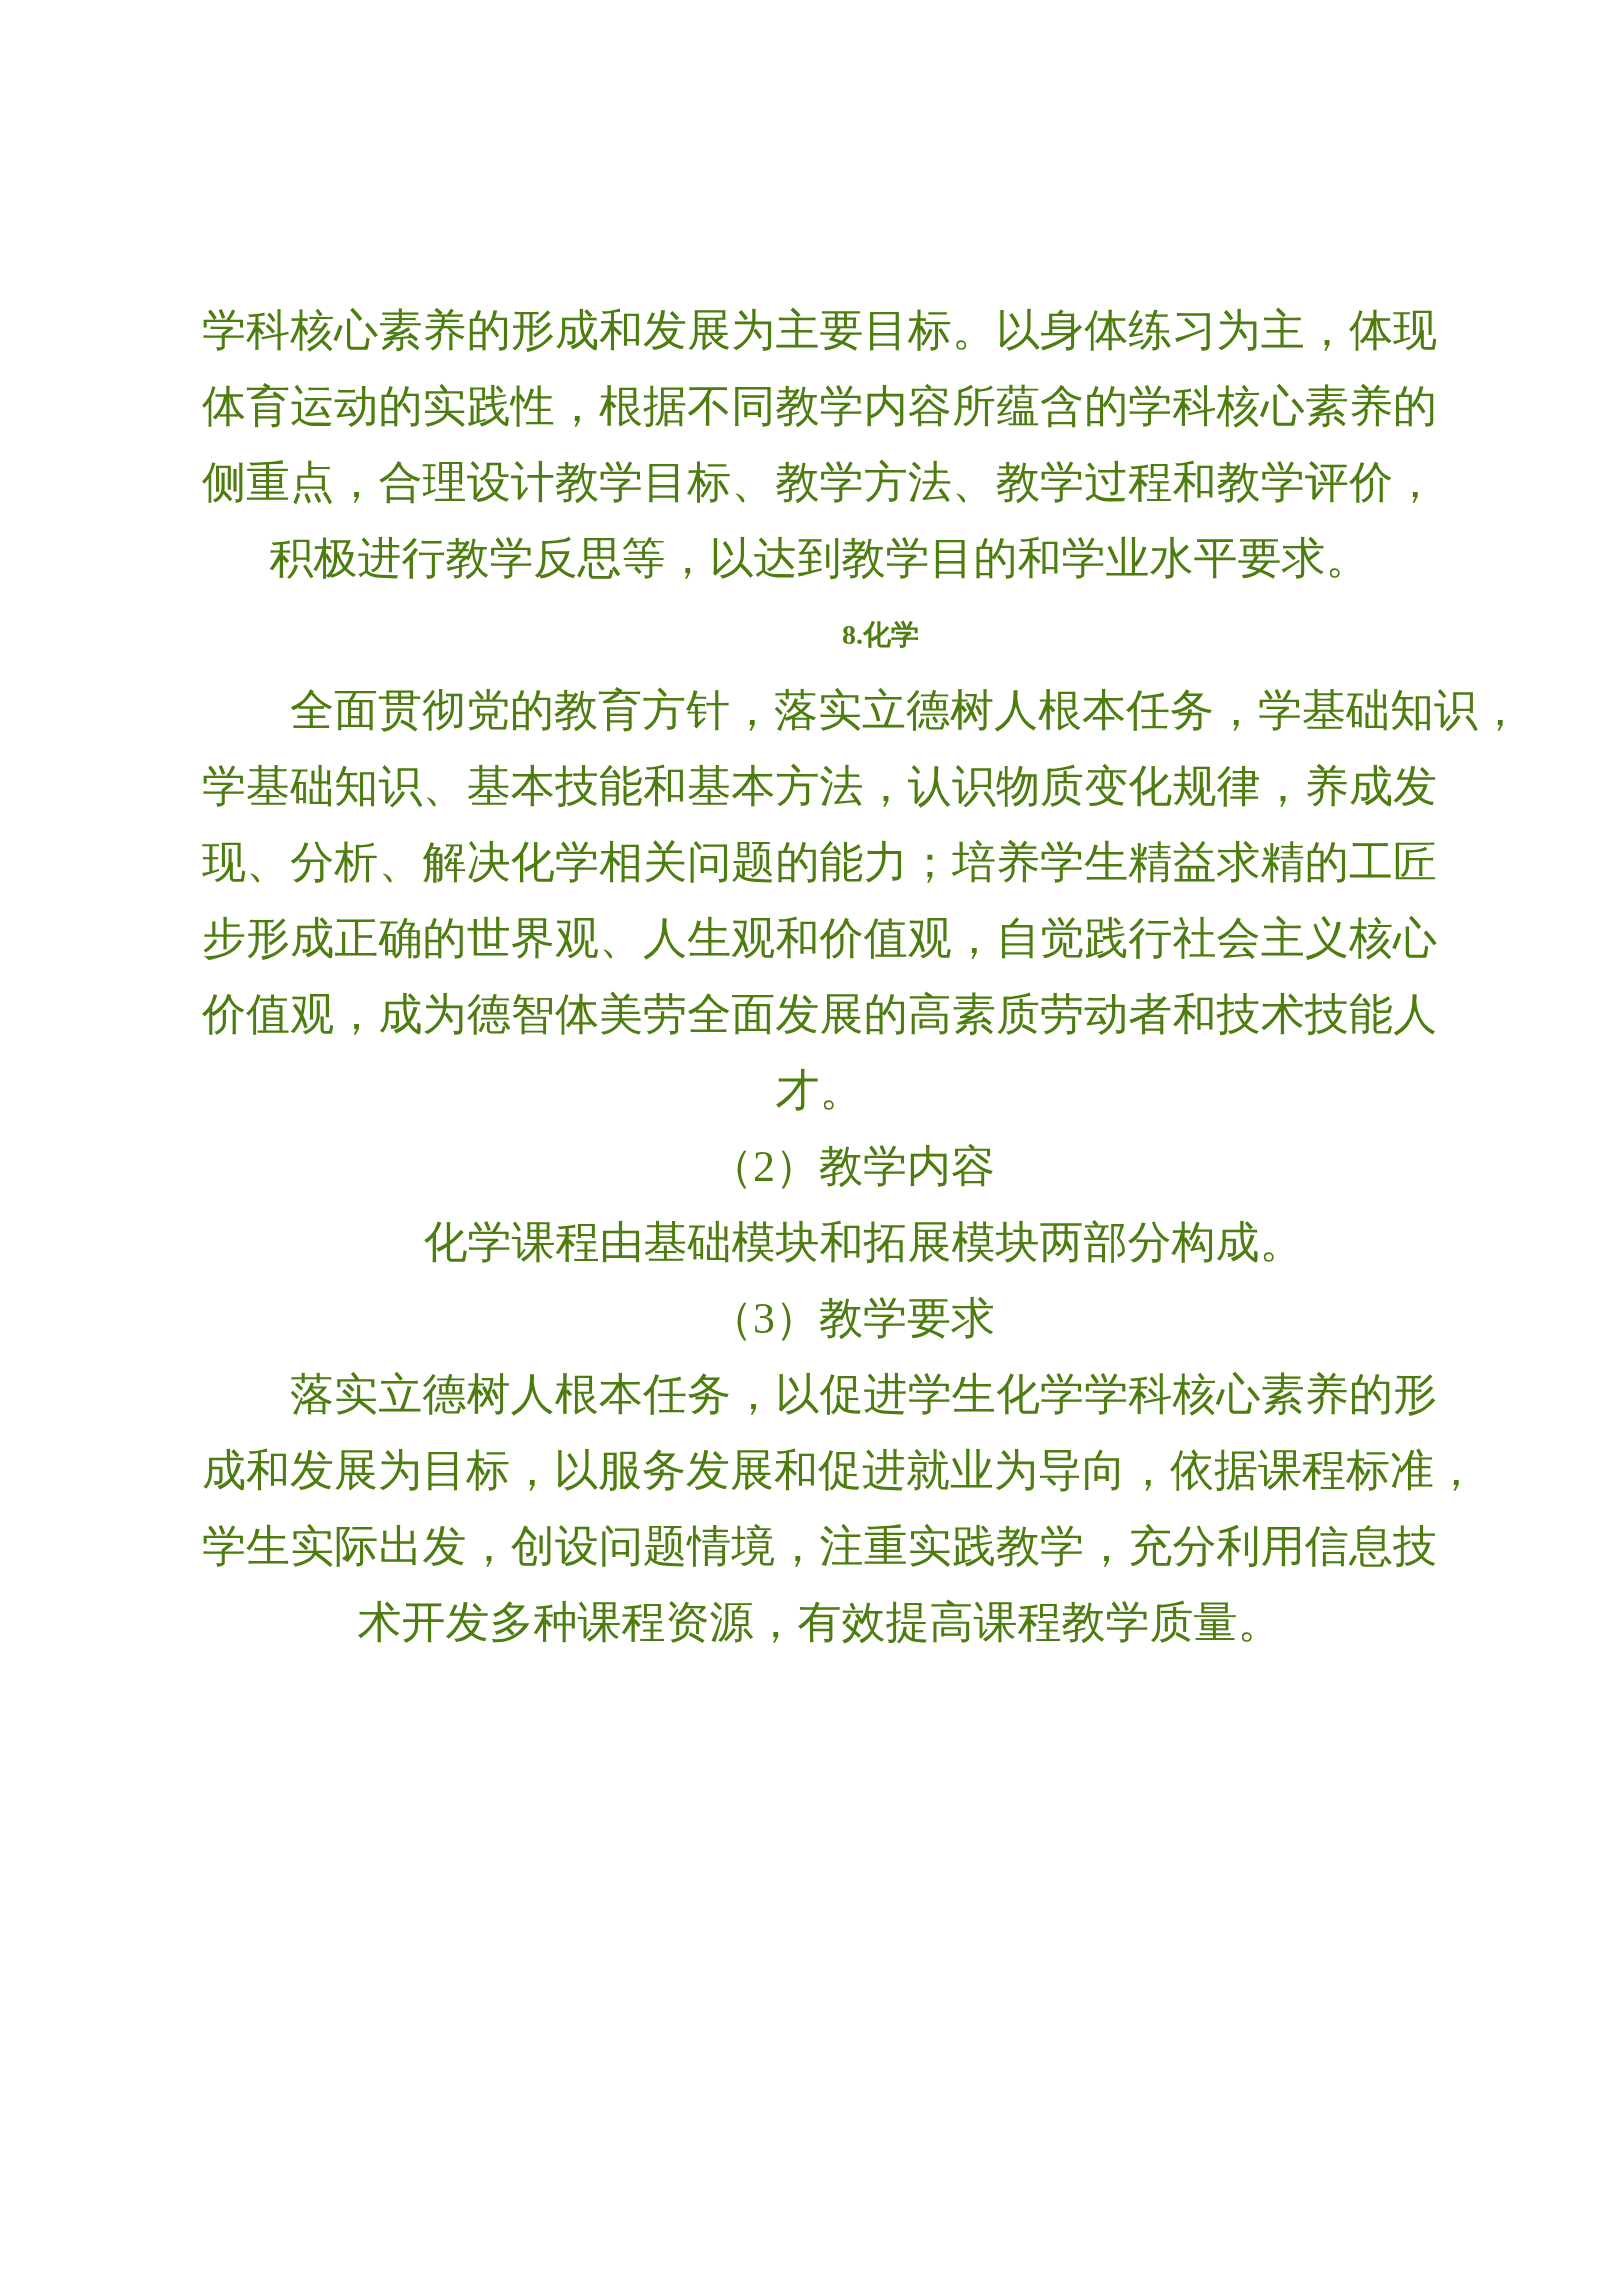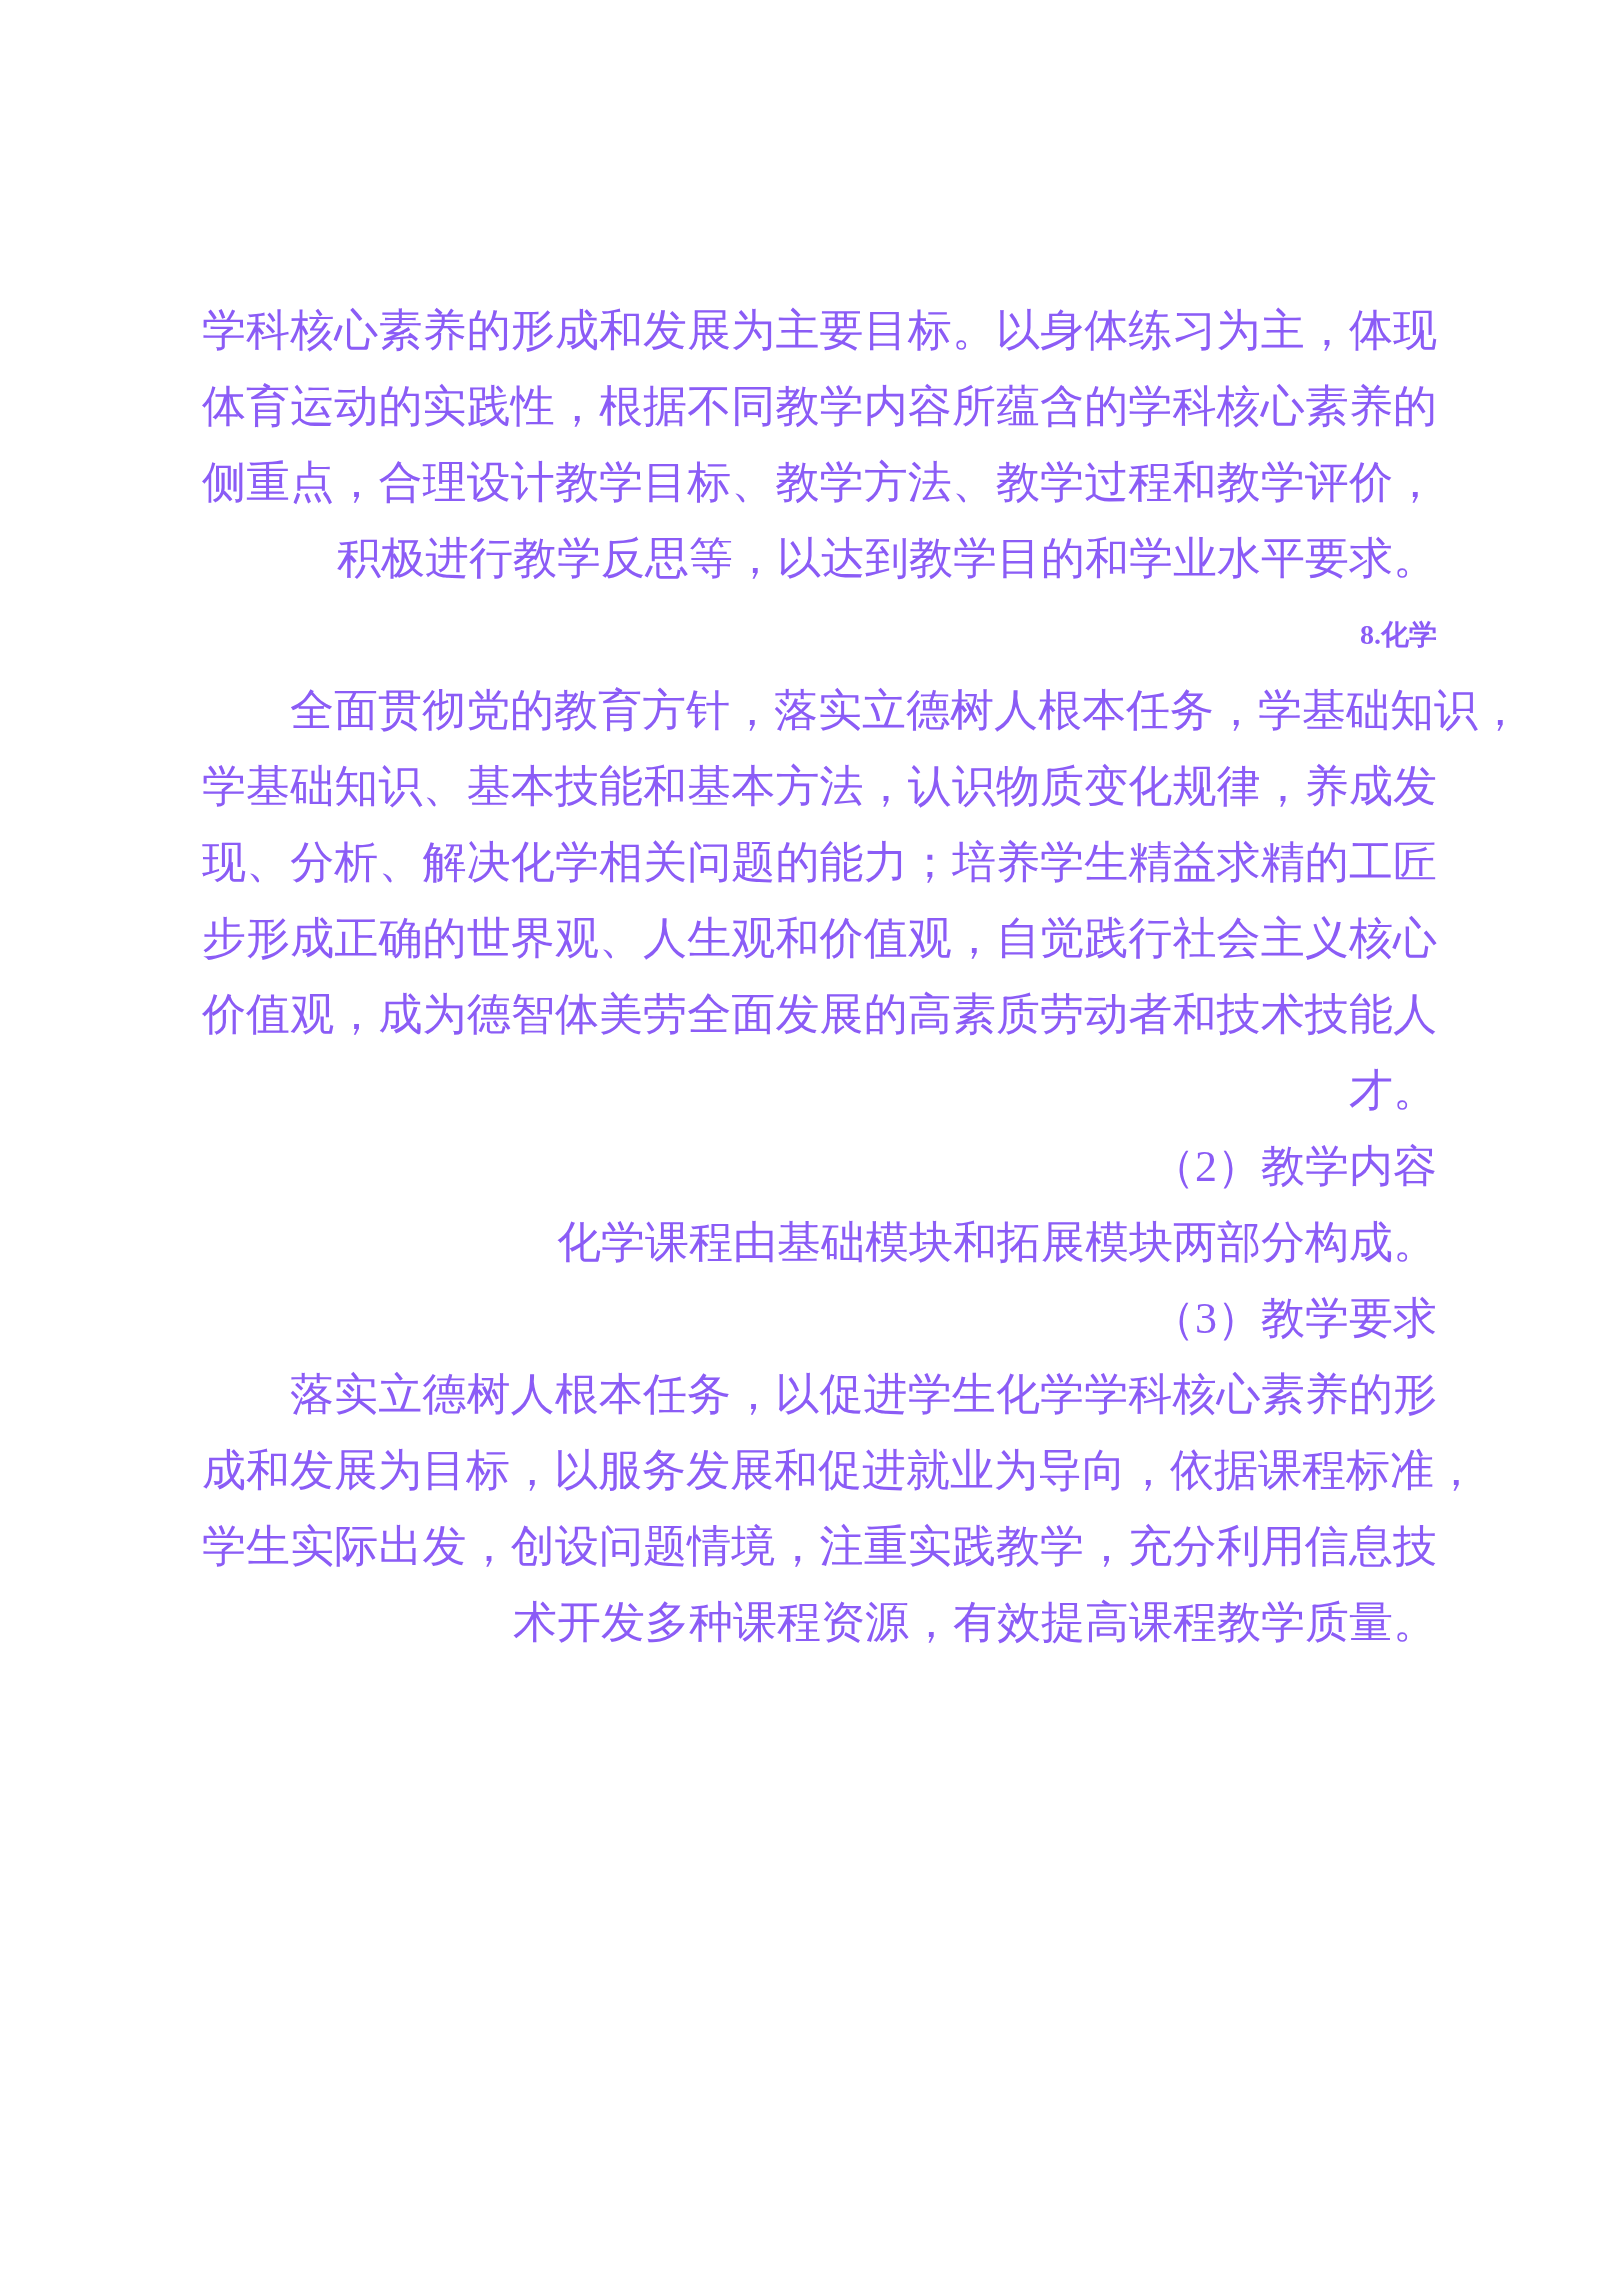--- a/index.html
+++ b/index.html
@@ -6,36 +6,36 @@
     margin: 0;
     padding: 0;
     background: #e8e8e8;
   }
   .page {
     position: relative;
     width: 1621px;
     height: 2293px;
     margin: 0 auto;
     background: #ffffff;
-    color: #8b5cf6;
+    color: #4d7c0f;
     font-family: "Liberation Serif", "DejaVu Serif", serif;
     overflow: hidden;
   }
   .text-block {
     position: absolute;
     left: 202px;
     top: 293px;
     width: 1235px;
   }
   .line {
     font-size: 44px;
     height: 76px;
     line-height: 76px;
     white-space: nowrap;
-    text-align: right;
+    text-align: center;
   }
   
   .line.full {
     text-align: justify;
     text-align-last: justify;
   }
   
   .line.body-indent {
     padding-left: 88px;
   }

